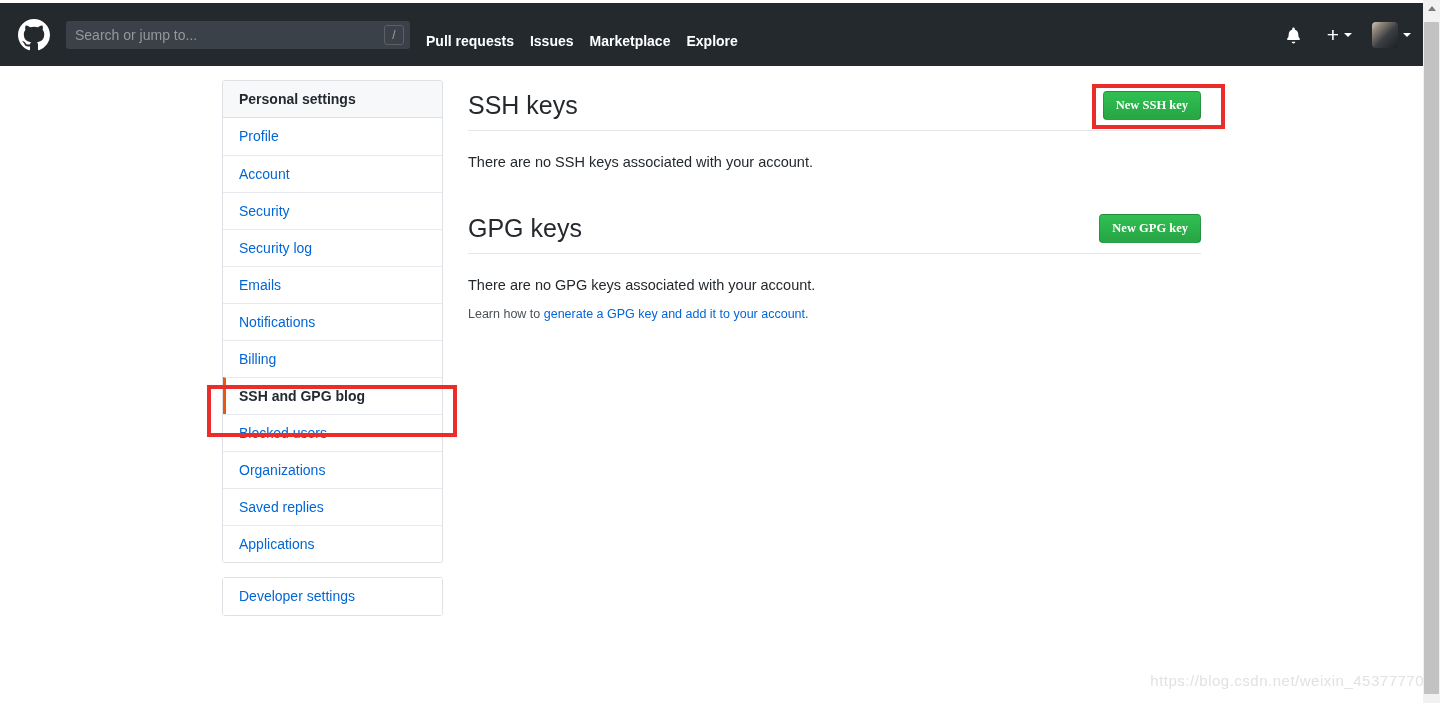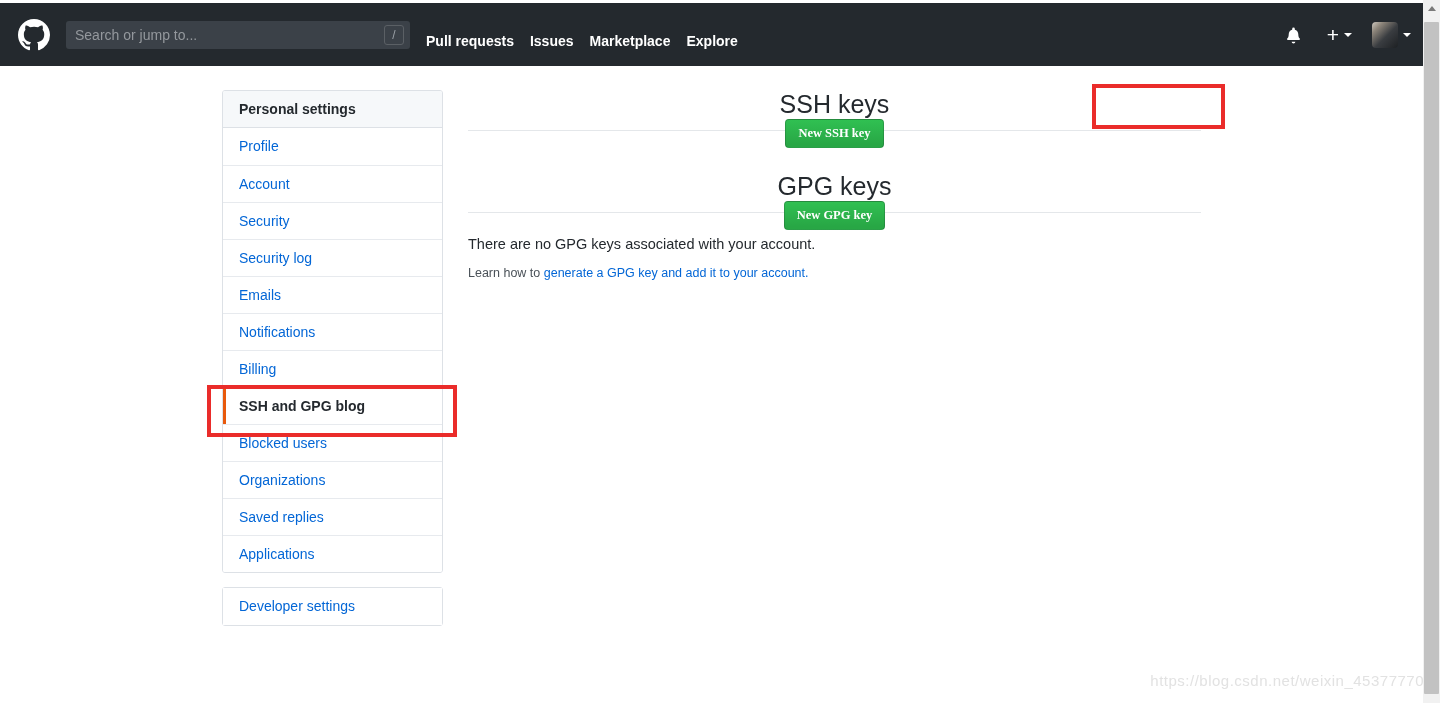--- a/index.html
+++ b/index.html
@@ -44,21 +44,21 @@
   .plus-btn { display:flex; align-items:center; cursor:pointer; margin-right:20px; color:#fff; }
   .plus-glyph { font-size:21px; font-weight:400; line-height:20px; }
   .caret { width:0; height:0; border-left:4px solid transparent; border-right:4px solid transparent; border-top:4px solid #ffffff; margin-left:5px; display:inline-block; }
   .avatar-btn { display:flex; align-items:center; cursor:pointer; }
   .avatar {
     width:26px; height:26px; border-radius:4px;
     background:linear-gradient(135deg,#cfc9c0 0%,#8d857a 22%,#3a3d41 55%,#1d2023 100%);
   }
 
   
-  .sidebar { position:absolute; left:222px; top:90px; width:221px; }
+  .sidebar { position:absolute; left:222px; top:80px; width:221px; }
   .menu {
     border:1px solid #dde1e6; border-radius:3px; background:#fff; overflow:hidden;
   }
   .menu-header {
     background:#f6f8fa; height:37px; line-height:37px; padding:0 16px;
     font-size:14px; font-weight:700; color:#24292e; border-bottom:1px solid #dde1e6;
   }
   .menu-item {
     display:block; height:37px; line-height:37px; padding:0 16px;
     font-size:14px; color:#0366d6; text-decoration:none; cursor:pointer;
@@ -69,21 +69,21 @@
     color:#24292e; font-weight:700;
     border-left:3px solid #e8590c; padding-left:13px;
   }
   .devmenu { margin-top:14px; border:1px solid #dde1e6; border-radius:3px; background:#fff; }
   .devmenu .menu-item { border-top:none; }
 
   
   .main { position:absolute; left:468px; top:90px; width:733px; }
   .section-head {
     display:flex; align-items:center; justify-content:space-between;
-    border-bottom:1px solid #e4e7ea; padding-bottom:9px; height:41px;flex-direction:column;
+    border-bottom:1px solid #e4e7ea; padding-bottom:9px; height:41px;
   }
   .section-title { font-size:25px; font-weight:400; color:#24292e; letter-spacing:0; }
   .green-btn {
     background:linear-gradient(-180deg,#30c052 0%,#28a745 90%);
     color:#ffffff; font-size:12.5px; font-weight:700;
     border:1px solid rgba(27,31,35,0.2); border-radius:4px;
     padding:6px 12px; cursor:pointer; white-space:nowrap;
     font-family:Liberation Serif, serif;
   }
   .empty-msg { margin-top:21px; font-size:14.5px; color:#24292e; line-height:20px; }
@@ -180,20 +180,21 @@
   </nav>
 </aside>
 
 <main class="main">
 
   <section>
     <div class="section-head">
       <h1 class="section-title">SSH keys</h1>
       <button class="green-btn">New SSH key</button>
     </div>
+    <p class="empty-msg">There are no SSH keys associated with your account.</p>
   </section>
 
   <section class="section-gpg">
     <div class="section-head">
       <h1 class="section-title">GPG keys</h1>
       <button class="green-btn">New GPG key</button>
     </div>
     <p class="empty-msg">There are no GPG keys associated with your account.</p>
     <p class="help-line"><span>Learn how to </span><a>generate a GPG key and add it to your account.</a></p>
   </section>

